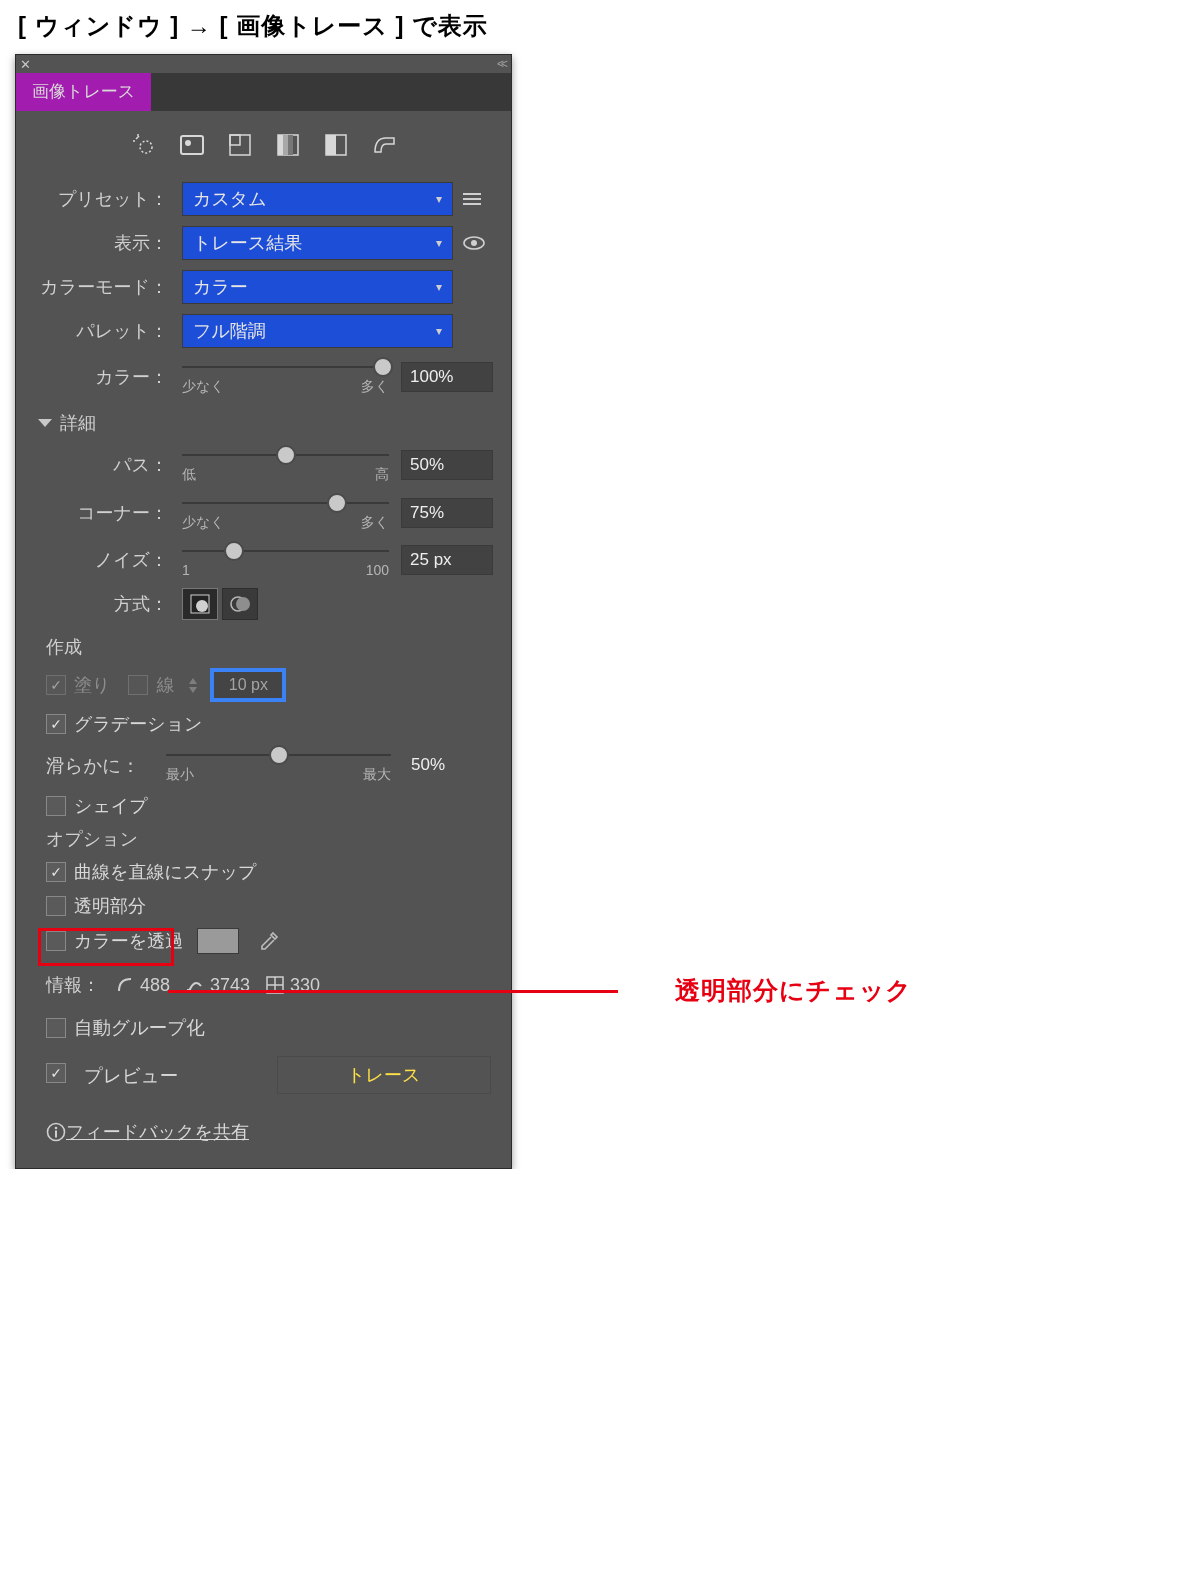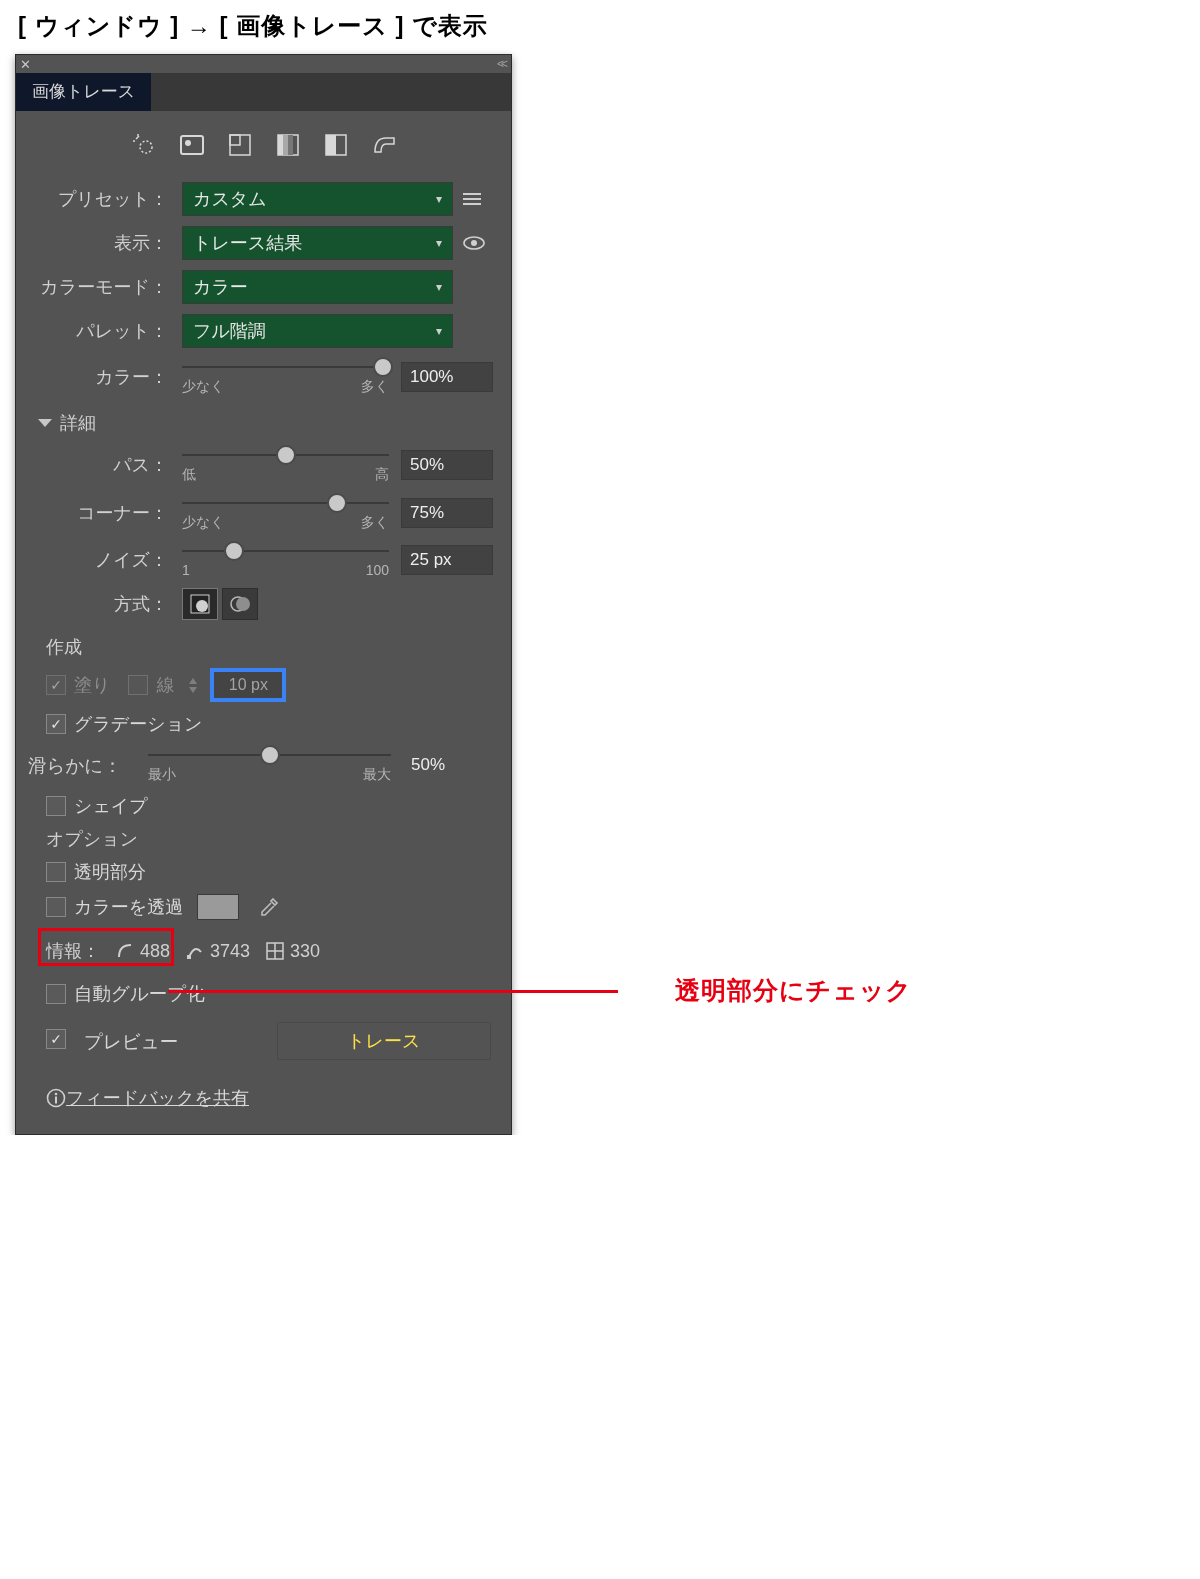--- a/index.html
+++ b/index.html
@@ -44,21 +44,21 @@
     font-size: 12px;
     color: #9e9e9e;
     letter-spacing: -3px;
   }
   .tabbar {
     display: flex;
     background: #383838;
     height: 38px;
   }
   .tab {
-    background: #0f172a;
+    background: #a21caf;
     padding: 7px 16px 0 16px;
     font-size: 17px;
     color: #d8d8d8;
   }
   .icon-row {
     display: flex;
     justify-content: center;
     gap: 20px;
     padding: 20px 0 18px 0;
   }
@@ -75,21 +75,21 @@
   .lbl {
     width: 152px;
     text-align: right;
     padding-right: 14px;
     color: #d0d0d0;
     font-size: 18px;
   }
   .dropdown {
     flex: 1;
     height: 32px;
-    background: #14532d;
+    background: #1d4ed8;
     border: 1px solid #3a3a3a;
     display: flex;
     align-items: center;
     justify-content: space-between;
     padding: 0 10px;
     color: #e6e6e6;
     font-size: 18px;
   }
   .chev {
     font-size: 12px;
@@ -454,41 +454,45 @@
     </span>
     <span class="stroke-width">10 px</span>
   </div>
 
   <div class="chk-row">
     <span class="chk on"></span>
     <span>グラデーション</span>
   </div>
 
   <div class="row" style="padding-left:0">
-    <div style="width:120px;text-align:left;padding-left:12px;color:#d0d0d0">滑らかに：</div>
+    <div style="width:120px;text-align:left;padding-left:30px;color:#d0d0d0">滑らかに：</div>
     <div class="slider-wrap">
       <div class="slider-track">
             <div class="track-line"></div>
             <div class="thumb" style="left:50%"></div>
           </div>
       <div class="slider-labels">
         <span>最小</span>
         <span>最大</span>
       </div>
     </div>
     <div class="valbox" style="background:transparent;border:none">50%</div>
   </div>
 
   <div class="chk-row">
     <span class="chk"></span>
     <span>シェイプ</span>
   </div>
 
   <div class="sub-label" style="padding-top:4px">オプション</div>
 
+  <div class="chk-row">
+    <span class="chk on"></span>
+    <span>曲線を直線にスナップ</span>
+  </div>
 
   <div class="chk-row" style="position:relative">
     <span class="chk"></span>
     <span>透明部分</span>
   </div>
 
   <div class="chk-row">
     <span class="chk"></span>
     <span>カラーを透過</span>
     <span class="swatch"></span>

